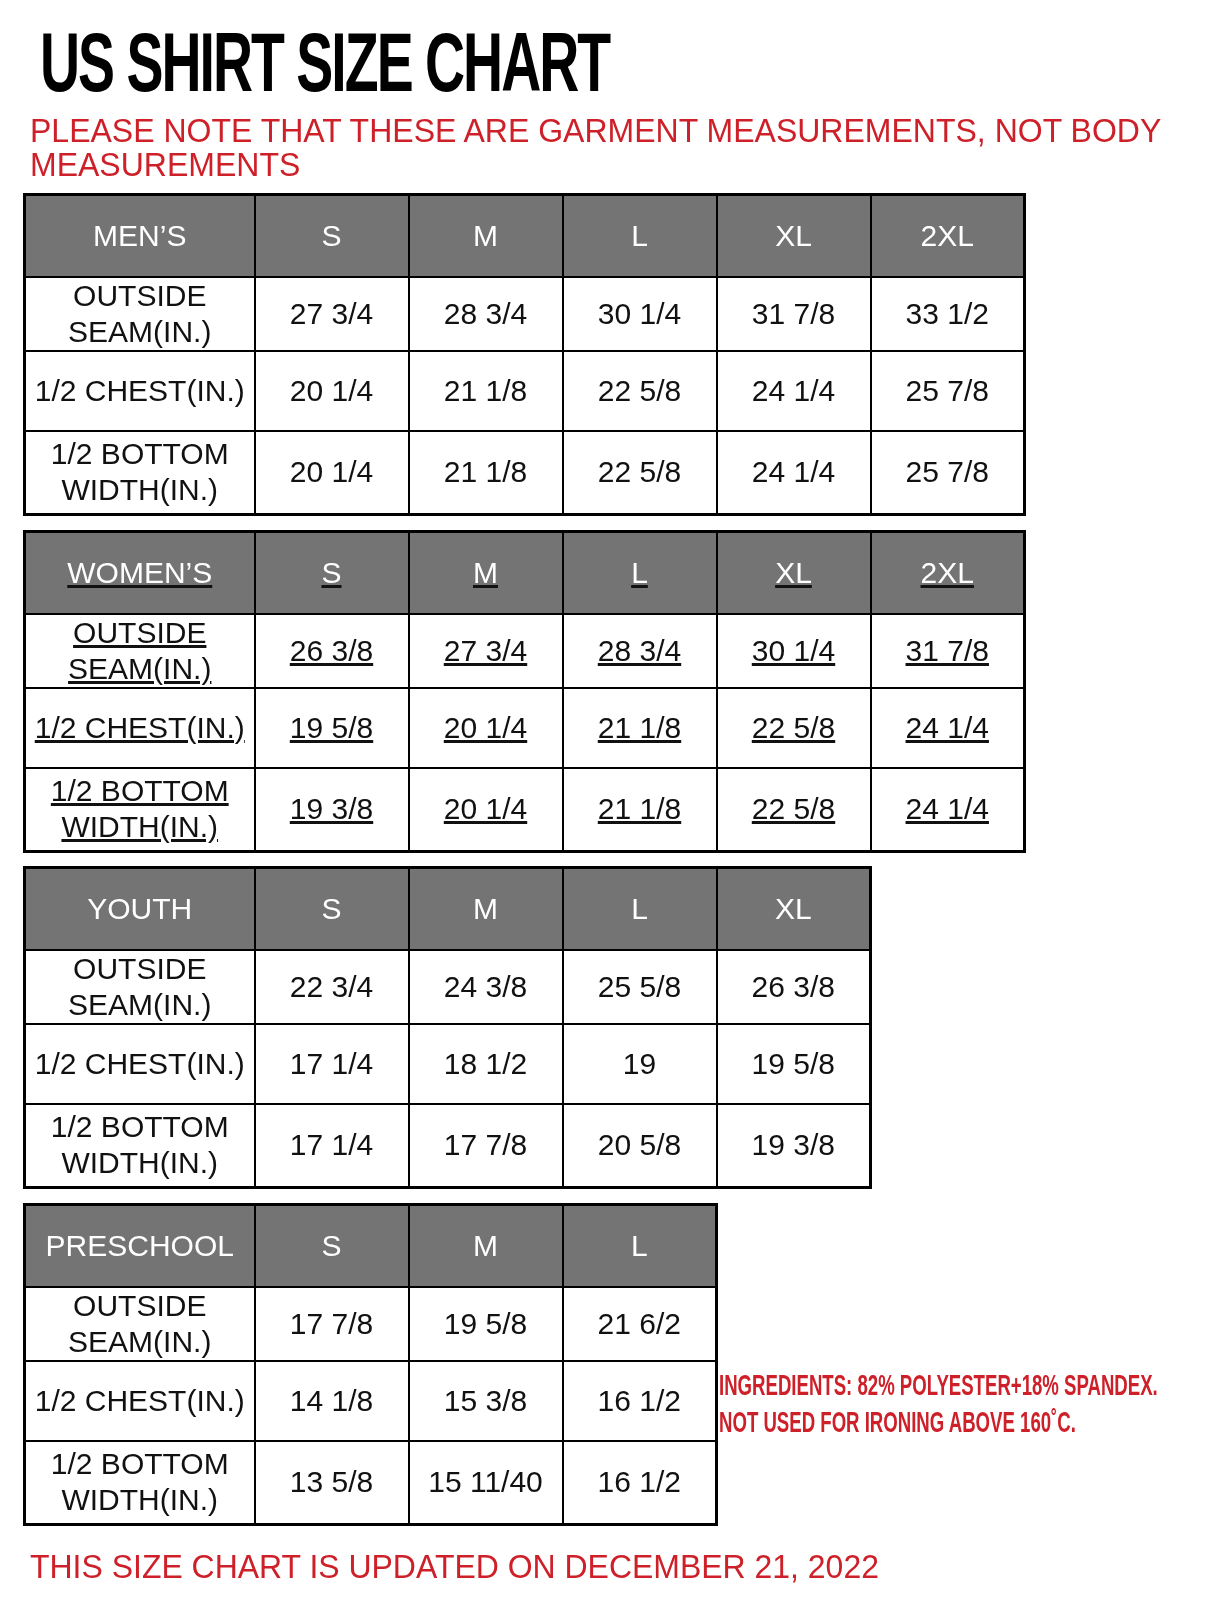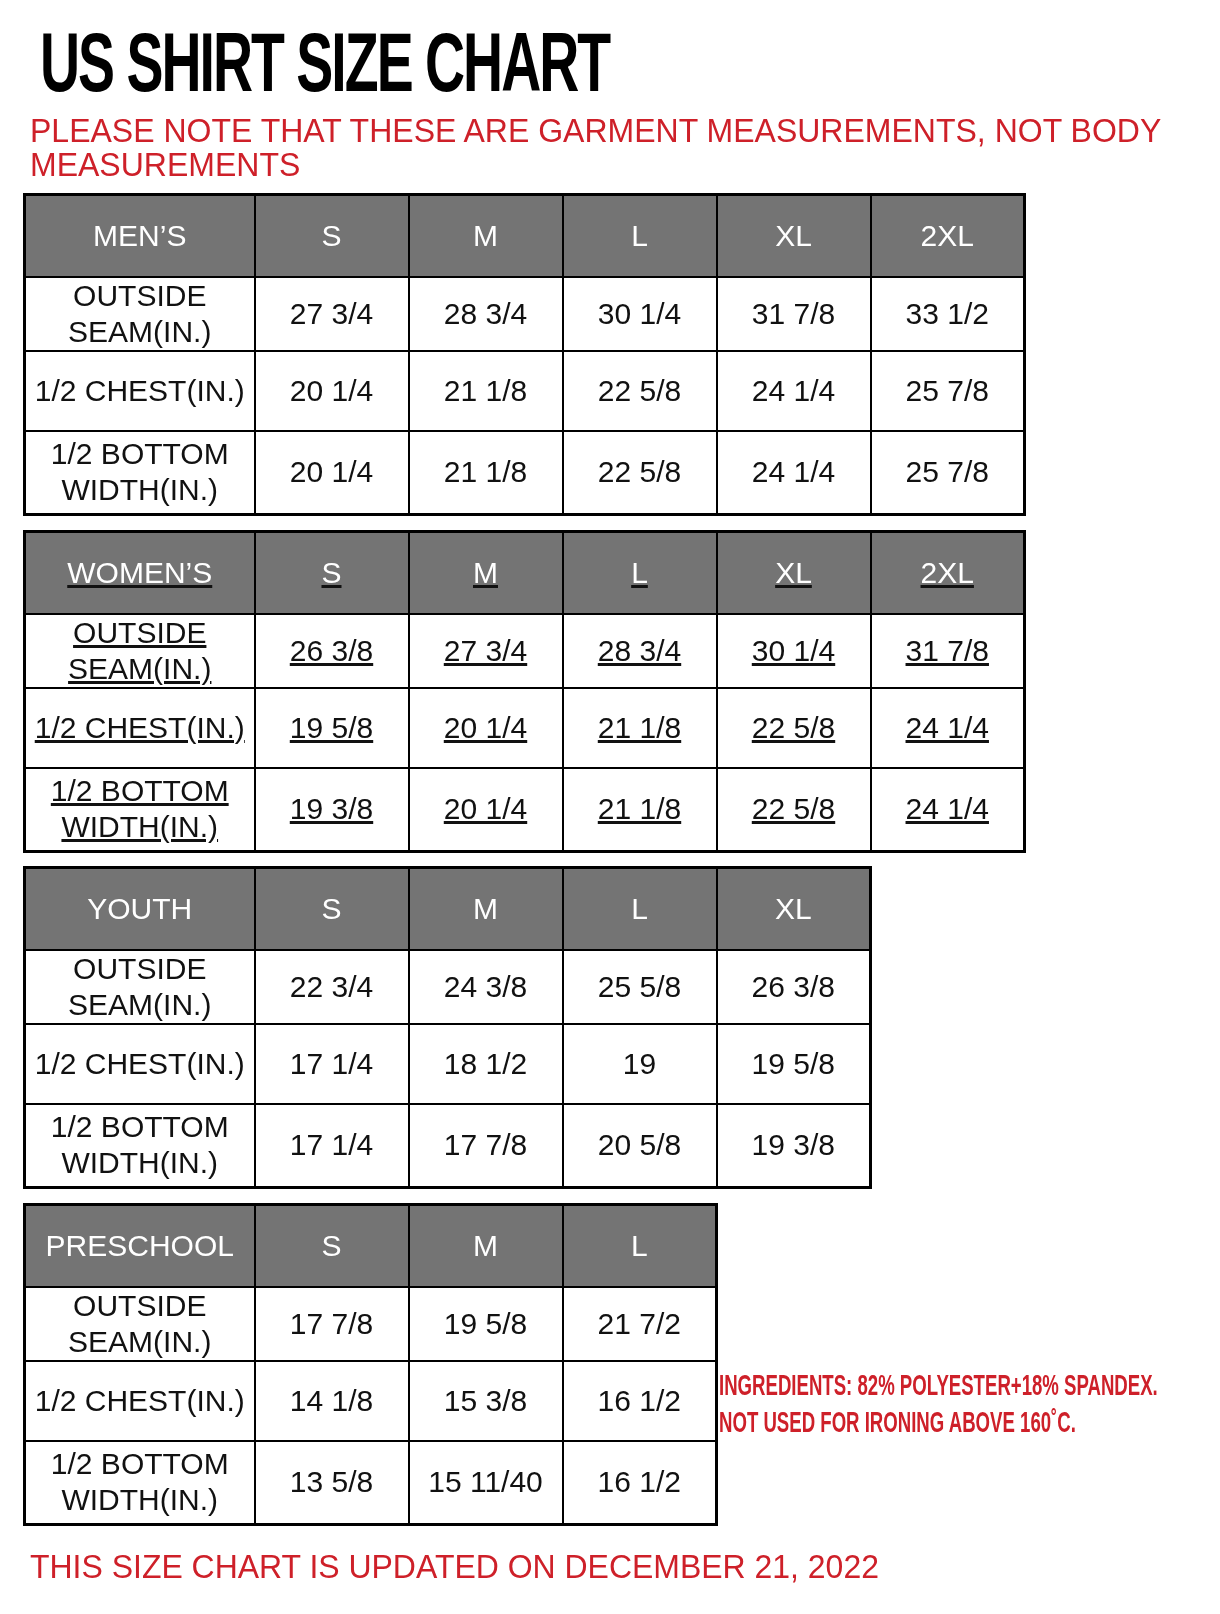--- a/index.html
+++ b/index.html
@@ -217,21 +217,21 @@
           <th>S</th>
           <th>M</th>
           <th>L</th>
         </tr>
       </thead>
       <tbody>
         <tr>
           <td>OUTSIDE SEAM(IN.)</td>
           <td>17 7/8</td>
           <td>19 5/8</td>
-          <td>21 7/2</td>
+          <td>21 6/2</td>
         </tr>
         <tr>
           <td>1/2 CHEST(IN.)</td>
           <td>14 1/8</td>
           <td>15 3/8</td>
           <td>16 1/2</td>
         </tr>
         <tr>
           <td>1/2 BOTTOM WIDTH(IN.)</td>
           <td>13 5/8</td>

